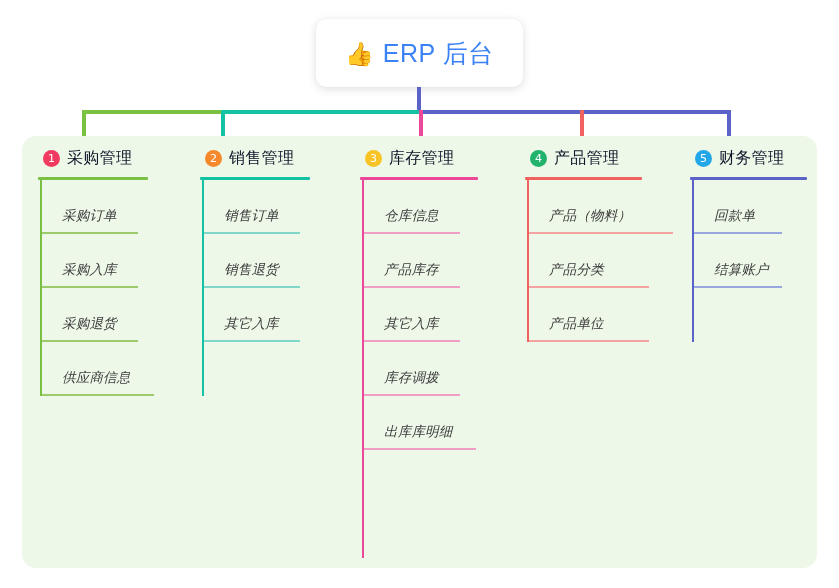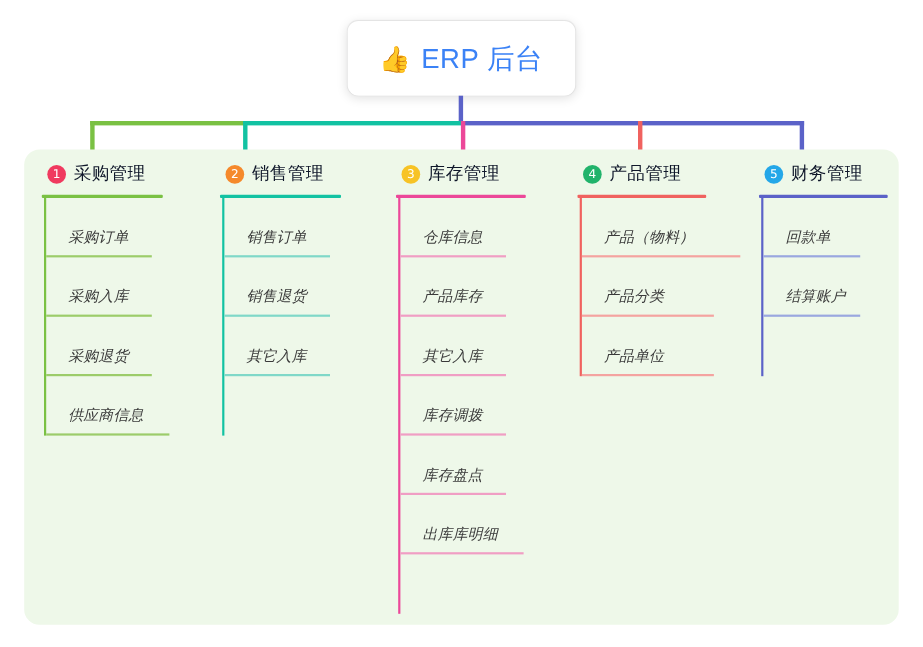--- a/index.html
+++ b/index.html
@@ -241,24 +241,20 @@
       </div>
       <div class="leaf">
         <span class="leaf-label">其它入库</span>
         <div class="leaf-rule" style="background: rgb(240, 158, 196); width: 96px;"></div>
       </div>
       <div class="leaf">
         <span class="leaf-label">库存调拨</span>
         <div class="leaf-rule" style="background: rgb(240, 158, 196); width: 96px;"></div>
       </div>
       <div class="leaf">
-        <span class="leaf-label">库存盘点</span>
-        <div class="leaf-rule" style="background: rgb(240, 158, 196); width: 96px;"></div>
-      </div>
-      <div class="leaf">
         <span class="leaf-label">出库库明细</span>
         <div class="leaf-rule" style="background: rgb(240, 158, 196); width: 112px;"></div>
       </div>
     </div>
   </div>
 <div class="column" id="col-4">
     <div class="col-head">
       <span class="badge" style="background: rgb(33, 179, 107);">4</span>
       <span class="col-title">产品管理</span>
     </div>

